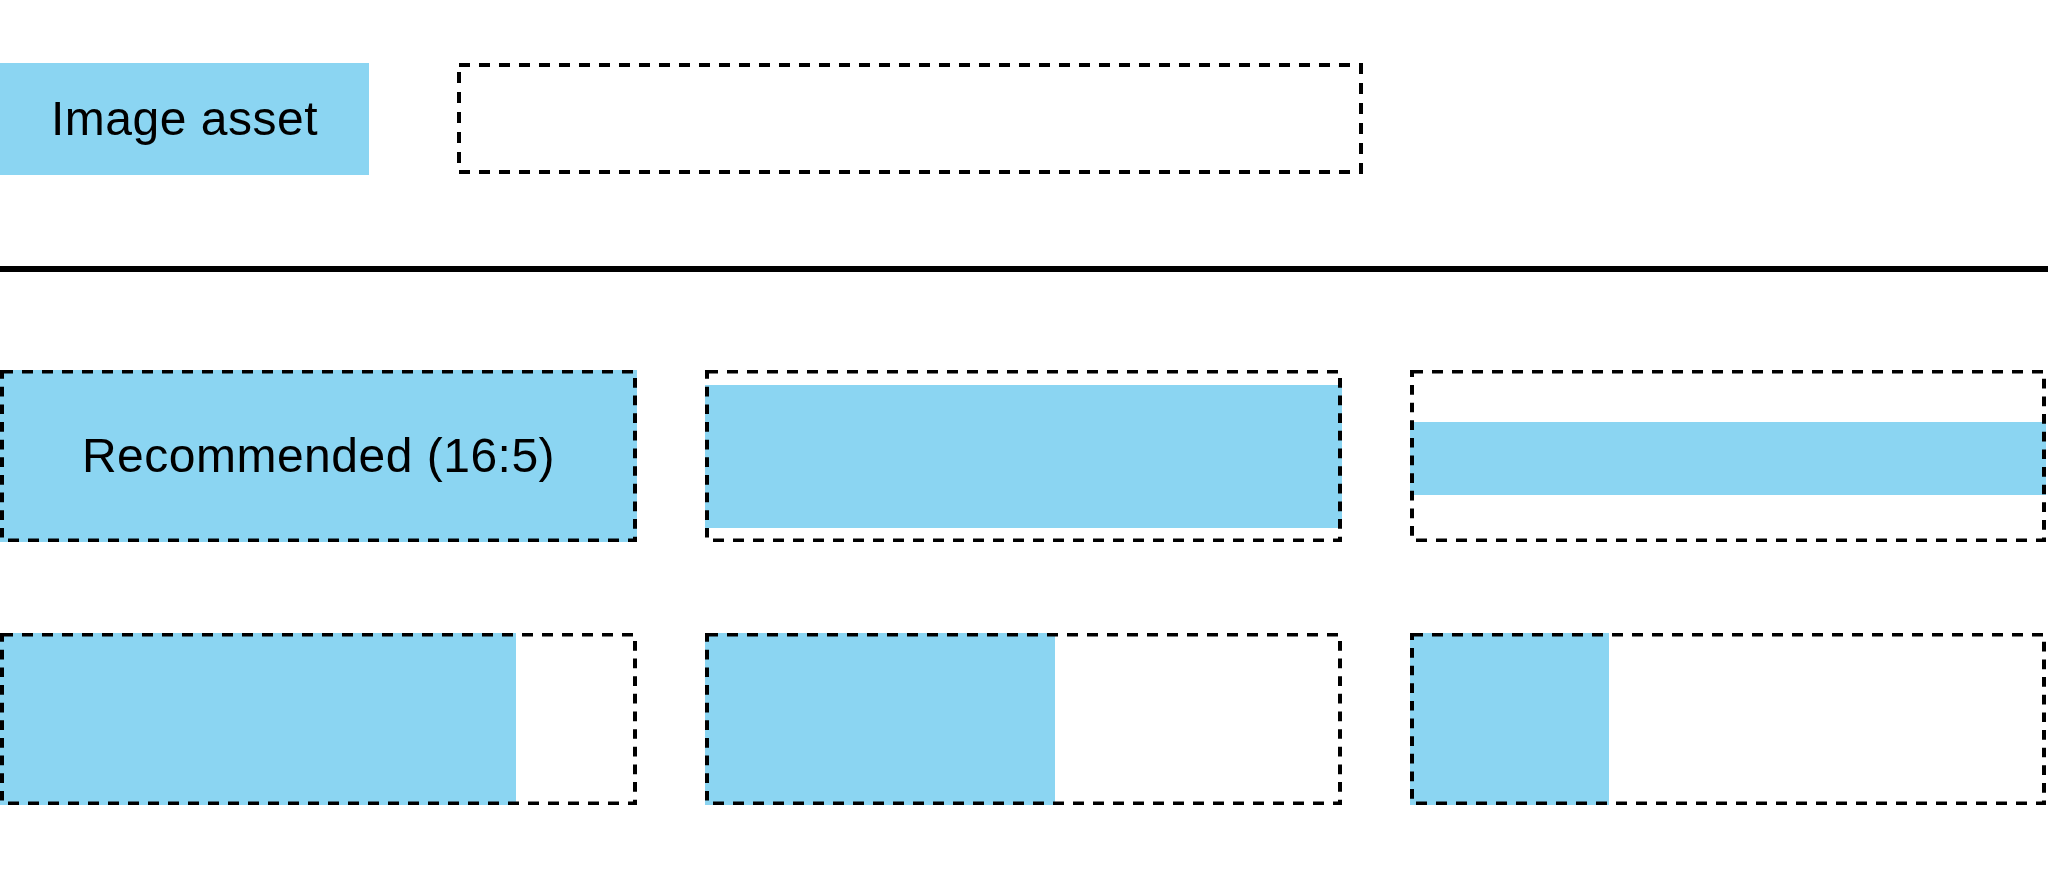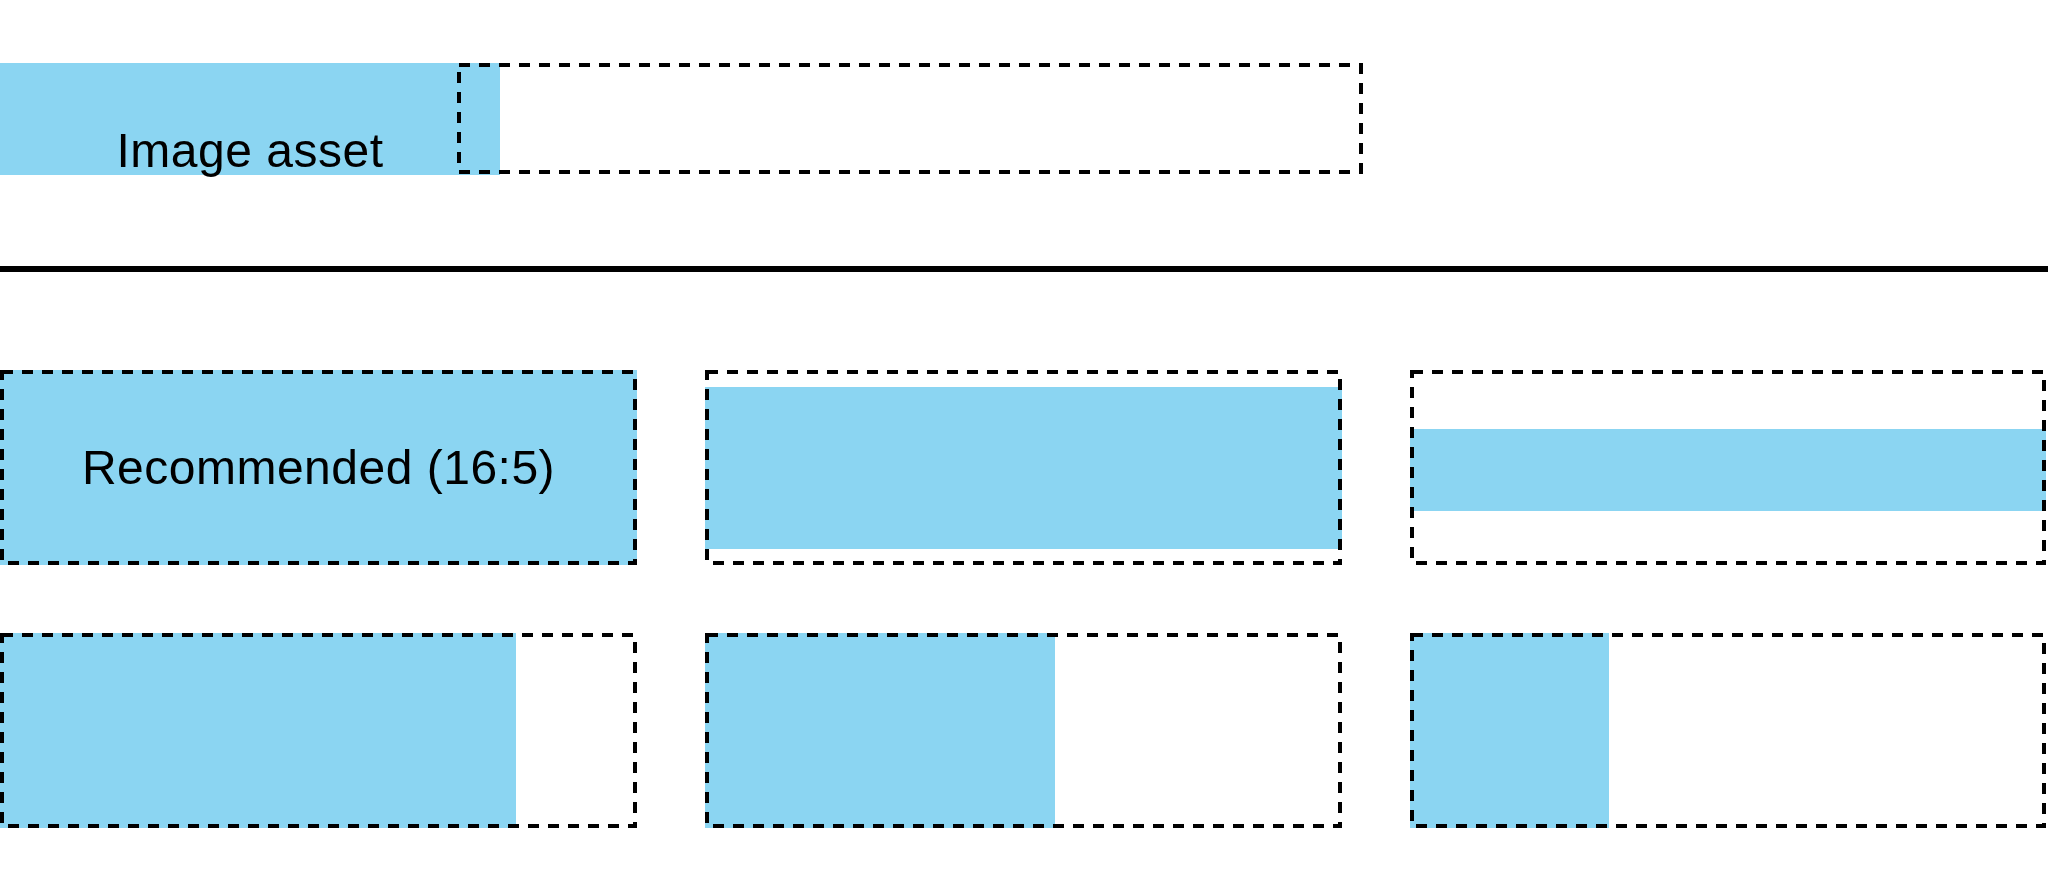--- a/index.html
+++ b/index.html
@@ -17,36 +17,36 @@
   }
   #canvas{position:relative;width:2048px;height:896px;background:var(--bg-white);}
 
   .label{
     font-size:48px;line-height:1;letter-spacing:0.5px;
     color:var(--text-black);white-space:nowrap;
   }
 
   
   .legend-swatch{
-    position:absolute;left:0;top:63px;width:500px;height:112px;
+    position:absolute;left:0;top:63px;width:369px;height:112px;
     background:var(--asset-blue);
-    display:flex;align-items:flex-end;justify-content:center;
+    display:flex;align-items:center;justify-content:center;
   }
   .legend-headerspace{
     position:absolute;left:457px;top:63px;width:906px;height:111px;
     display:flex;align-items:center;justify-content:center;
   }
   
   .divider{
     position:absolute;left:0;top:266px;width:2048px;height:6px;
     background:var(--line-black);
   }
 
   
-  .cell{position:absolute;width:637px;height:195px;}
+  .cell{position:absolute;width:637px;height:172px;}
   .r1{top:370px;}
   .r2{top:633px;}
   .c1{left:0;}
   .c2{left:705px;}
   .c3{left:1410px;width:636px;}
 
   .fill{position:absolute;background:var(--asset-blue);}
   .cell-label{
     position:absolute;inset:0;
     display:flex;align-items:center;justify-content:center;

